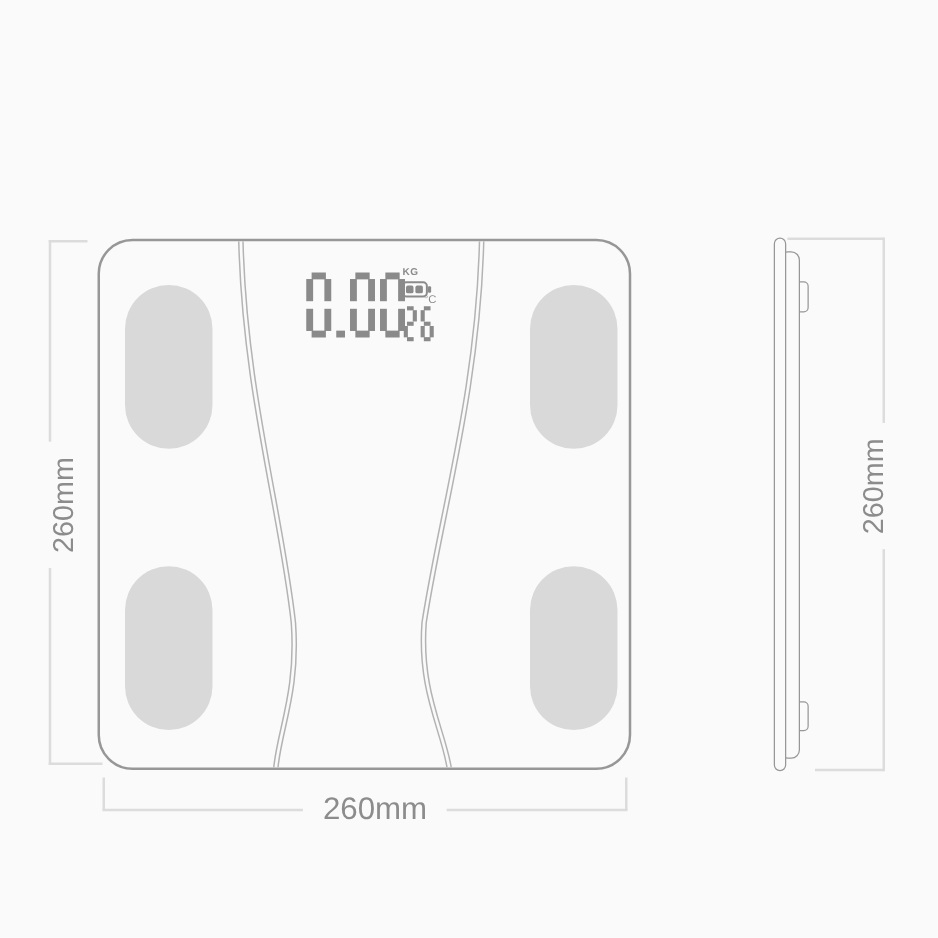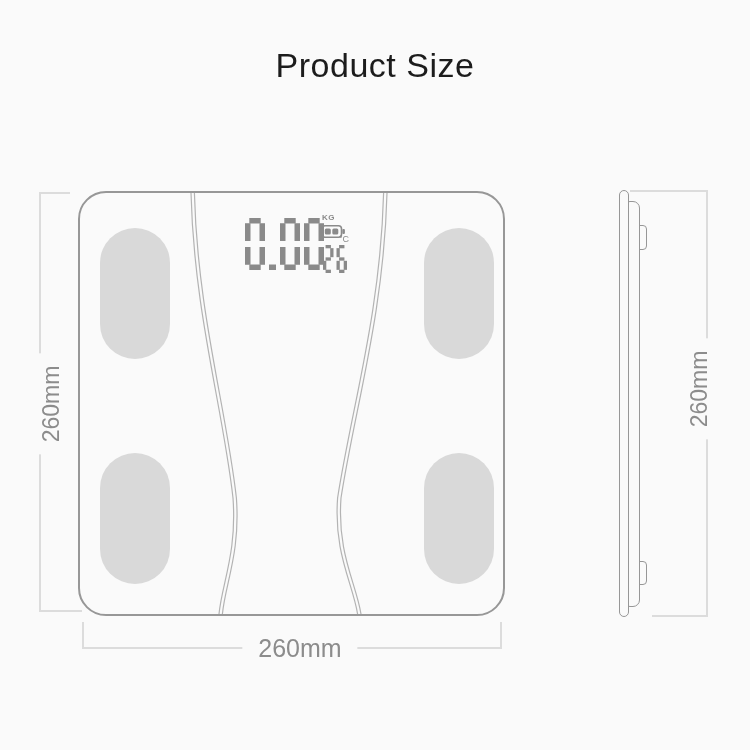--- a/index.html
+++ b/index.html
@@ -51,21 +51,20 @@
   .side-glass{left:619px;top:190px;width:10px;height:427px;border-radius:6px;z-index:3;}
   .side-base{left:623px;top:201px;width:17px;height:406px;border-radius:7px;z-index:2;}
   .side-foot-top{left:633px;top:225px;width:14px;height:25px;border-radius:4px;z-index:1;}
   .side-foot-bottom{left:633px;top:561px;width:14px;height:24px;border-radius:4px;z-index:1;}
 </style>
 </head>
 <body>
 
 <div class="page">
 
-  <div class="title">Product Size</div>
 
   <div class="front-view">
     <svg class="silhouette" viewBox="0 0 423 421">
       <g fill="none" stroke="#b3b3b3" stroke-width="1.2">
         <path d="M111,0 C114,120 143,215 153,305 C157,360 142,390 139,421"></path>
         <path d="M111,0 C114,120 143,215 153,305 C157,360 142,390 139,421" transform="translate(3.4,0)"></path>
         <path d="M307,0 C304,120 275,215 261,305 C257,360 276,390 281,421"></path>
         <path d="M307,0 C304,120 275,215 261,305 C257,360 276,390 281,421" transform="translate(-3.4,0)"></path>
       </g>
     </svg>

